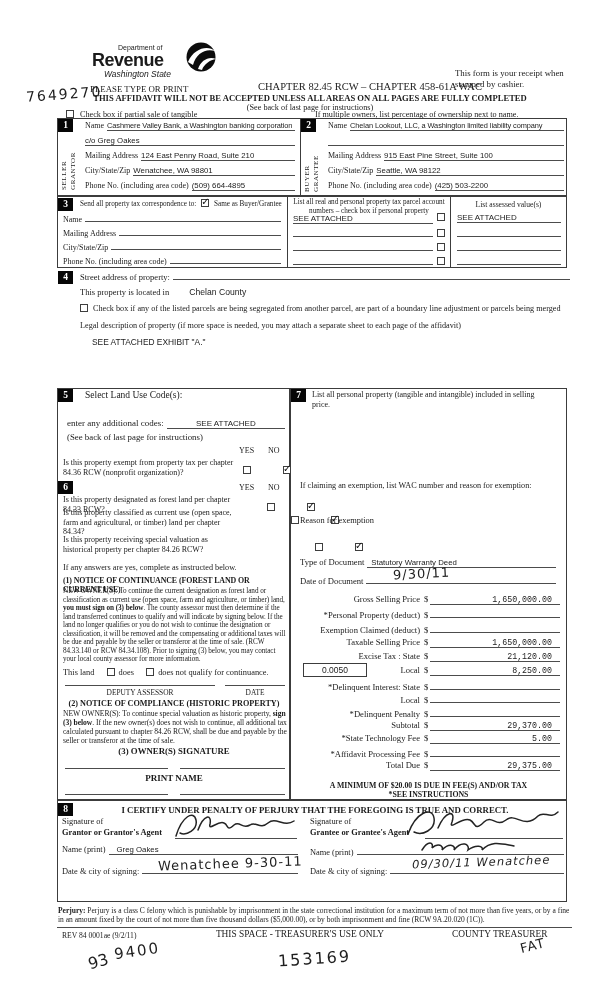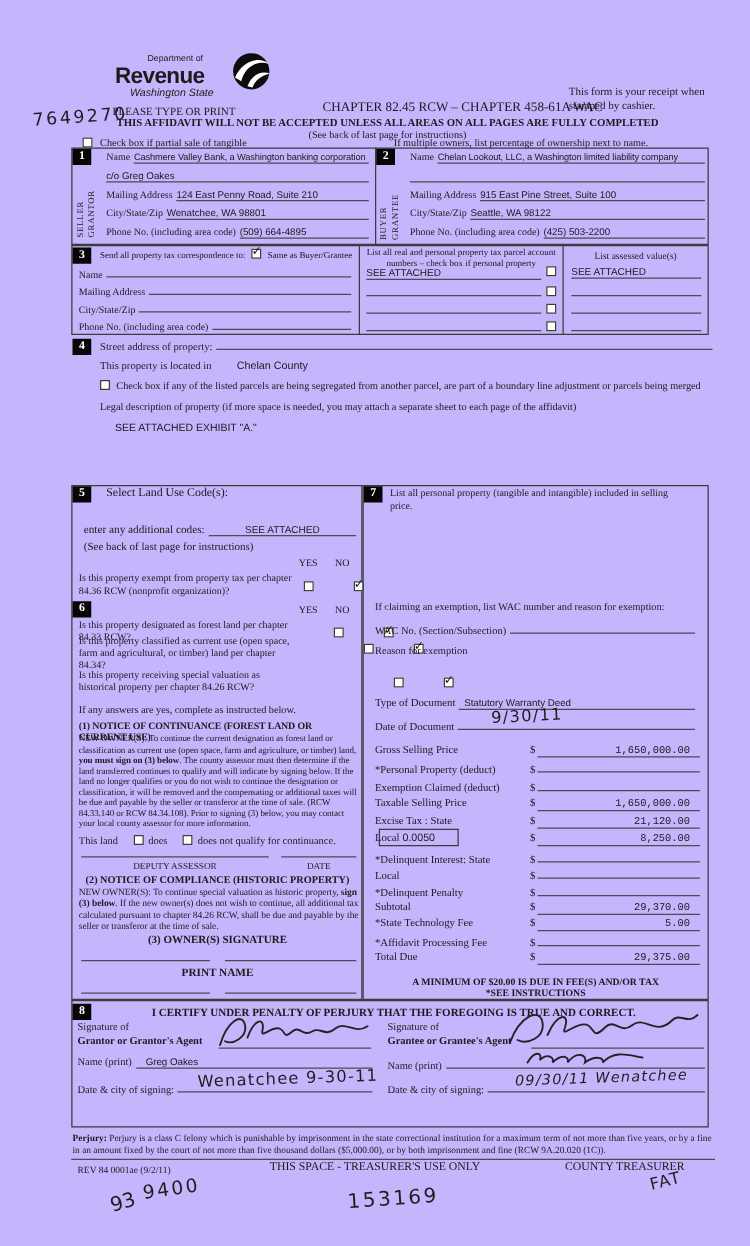--- a/index.html
+++ b/index.html
@@ -1,17 +1,17 @@
 <!DOCTYPE html>
 <html><head>
 <meta charset="utf-8">
 <style>
 *{margin:0;padding:0;box-sizing:border-box}
 html,body{background:#9a9a9a}
-.page{position:relative;width:600px;height:997px;margin:0 auto;background:#c4b5fd;color:#1b1b1b;
+.page{position:relative;width:600px;height:997px;margin:0 auto;background:#ffffff;color:#1b1b1b;
   font-family:"Liberation Serif",serif;overflow:hidden}
 .abs{position:absolute}
 .b{font-weight:bold}
 .i{font-style:italic}
 .c{text-align:center}
 .sans{font-family:"Liberation Sans","DejaVu Sans",sans-serif}
 .hand{font-family:"DejaVu Sans",sans-serif;color:#1e1e1e}
 .box{position:absolute;border:1px solid #3c3c3c}
 .hline{position:absolute;border-top:1px solid #4c4c4c;height:0}
 .vline{position:absolute;border-left:1px solid #3c3c3c;width:0}
@@ -22,21 +22,21 @@
 .row .fill{flex:1 1 auto;border-bottom:1px solid #4c4c4c;white-space:nowrap;min-height:10px}
 .cb{display:inline-block;width:8px;height:8px;border:1px solid #3e3e3e;background:#fff;position:relative;flex:none;vertical-align:-1px}
 .cb.ck::after{content:"✓";position:absolute;left:-1px;top:-4px;font-size:10px;font-family:"DejaVu Sans",sans-serif;color:#111}
 .vt{writing-mode:vertical-rl;transform:rotate(180deg);font-size:7px;letter-spacing:.6px;line-height:8px}
 .vwrap{position:absolute;display:flex;gap:1px}
 .lbl8{font-size:8px}
 .q{position:absolute;font-size:8px;line-height:9.6px}
 .yn{position:absolute;font-size:8px;font-weight:bold}
 .para{position:absolute;font-size:7.2px;line-height:8.5px;letter-spacing:-.05px}
 .m-row{position:absolute;left:300px;width:260px;display:flex;align-items:baseline;font-size:8.6px}
-.m-lbl{width:120px;text-align:left;white-space:nowrap;flex:none}
+.m-lbl{width:120px;text-align:right;white-space:nowrap;flex:none}
 .m-d{flex:none;padding:0 2px 0 4px}
 .m-val{flex:1 1 auto;border-bottom:1px solid #4c4c4c;text-align:right;font-family:Liberation Mono, monospace;font-size:8.3px;padding-right:8px;min-height:10px}
 .sig-underline{position:absolute;border-bottom:1px solid #4c4c4c}
 svg.sig path{stroke:#232323;fill:none;stroke-width:1.5;stroke-linecap:round}
 </style>
 </head>
 <body>
 
 <div class="page">
 
@@ -259,24 +259,20 @@
   <div class="abs b c" style="left:60px;top:773px;width:228px;font-size:9px">PRINT NAME</div>
   <div class="sig-underline" style="left:65px;top:794px;width:103px"></div>
   <div class="sig-underline" style="left:180px;top:794px;width:105px"></div>
 
   
   <div class="box" style="left:290px;top:388px;width:277px;height:412px"></div>
   <div class="badge" style="left:291px;top:389px">7</div>
   <div class="abs" style="left:312px;top:390px;width:238px;font-size:8px;line-height:10px">List all  personal property (tangible and intangible) included in selling price.</div>
 
   <div class="abs" style="left:300px;top:481px;font-size:8.2px">If claiming an exemption, list WAC number and reason for exemption:</div>
-  <div class="row" style="left:300px;top:497px;width:256px;font-size:8.4px">
-    <span class="lbl">WAC No. (Section/Subsection)</span>
-    <span class="fill"></span>
-  </div>
   <div class="abs" style="left:300px;top:516px;font-size:8.4px">Reason for exemption</div>
 
   <div class="row" style="left:300px;top:557px;width:256px;font-size:8.6px">
     <span class="lbl">Type of Document</span>
     <span class="fill sans" style="font-size:7.8px;padding-left:4px">Statutory Warranty Deed</span>
   </div>
   <div class="row" style="left:300px;top:574px;width:256px;font-size:8.6px">
     <span class="lbl">Date of Document</span>
     <span class="fill"></span>
   </div>

